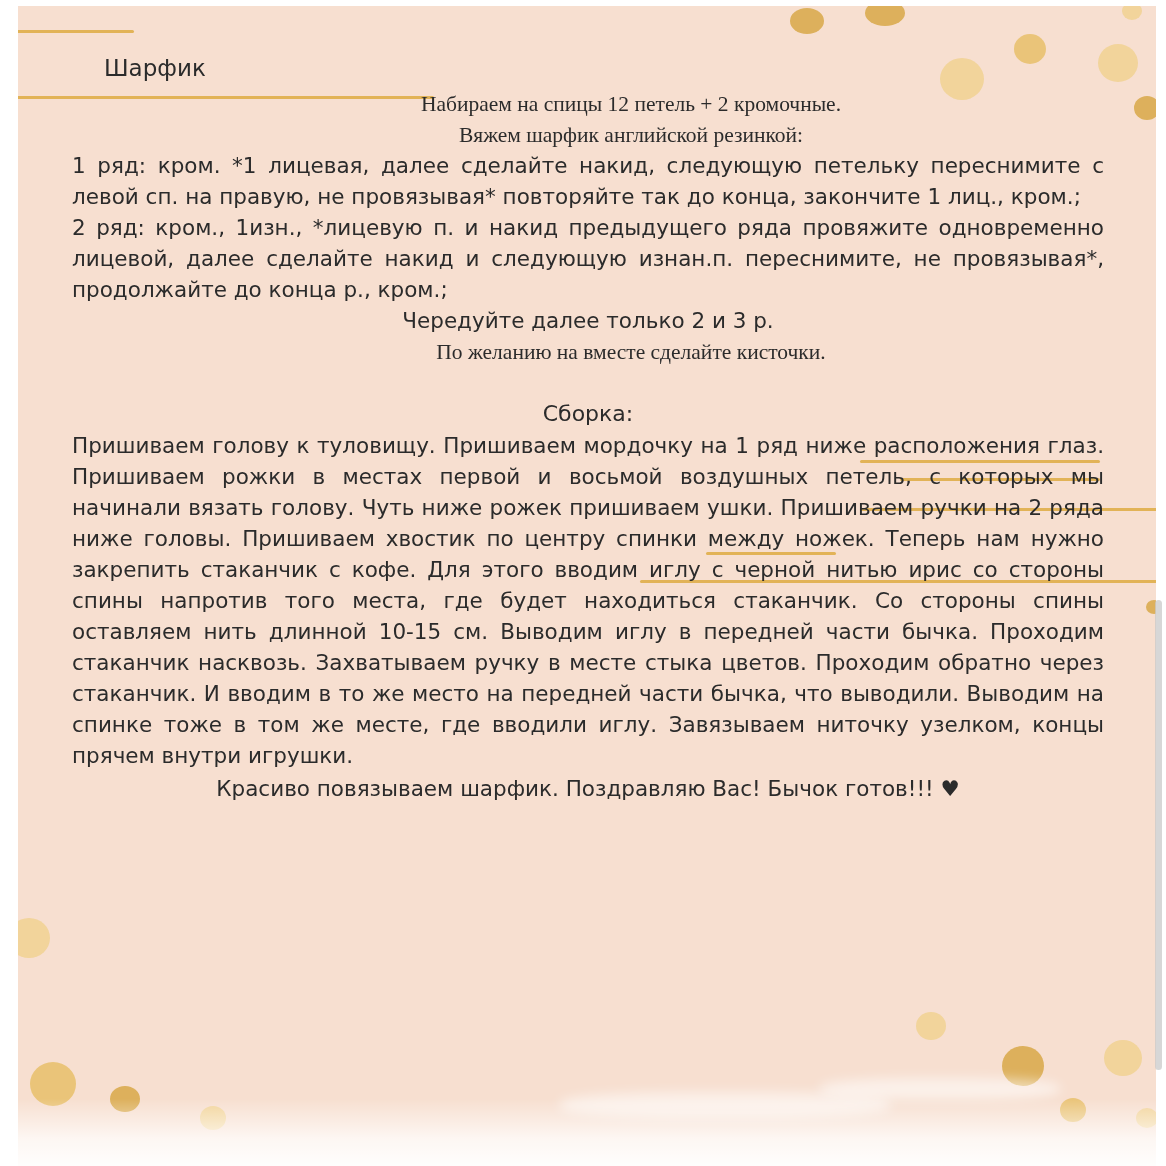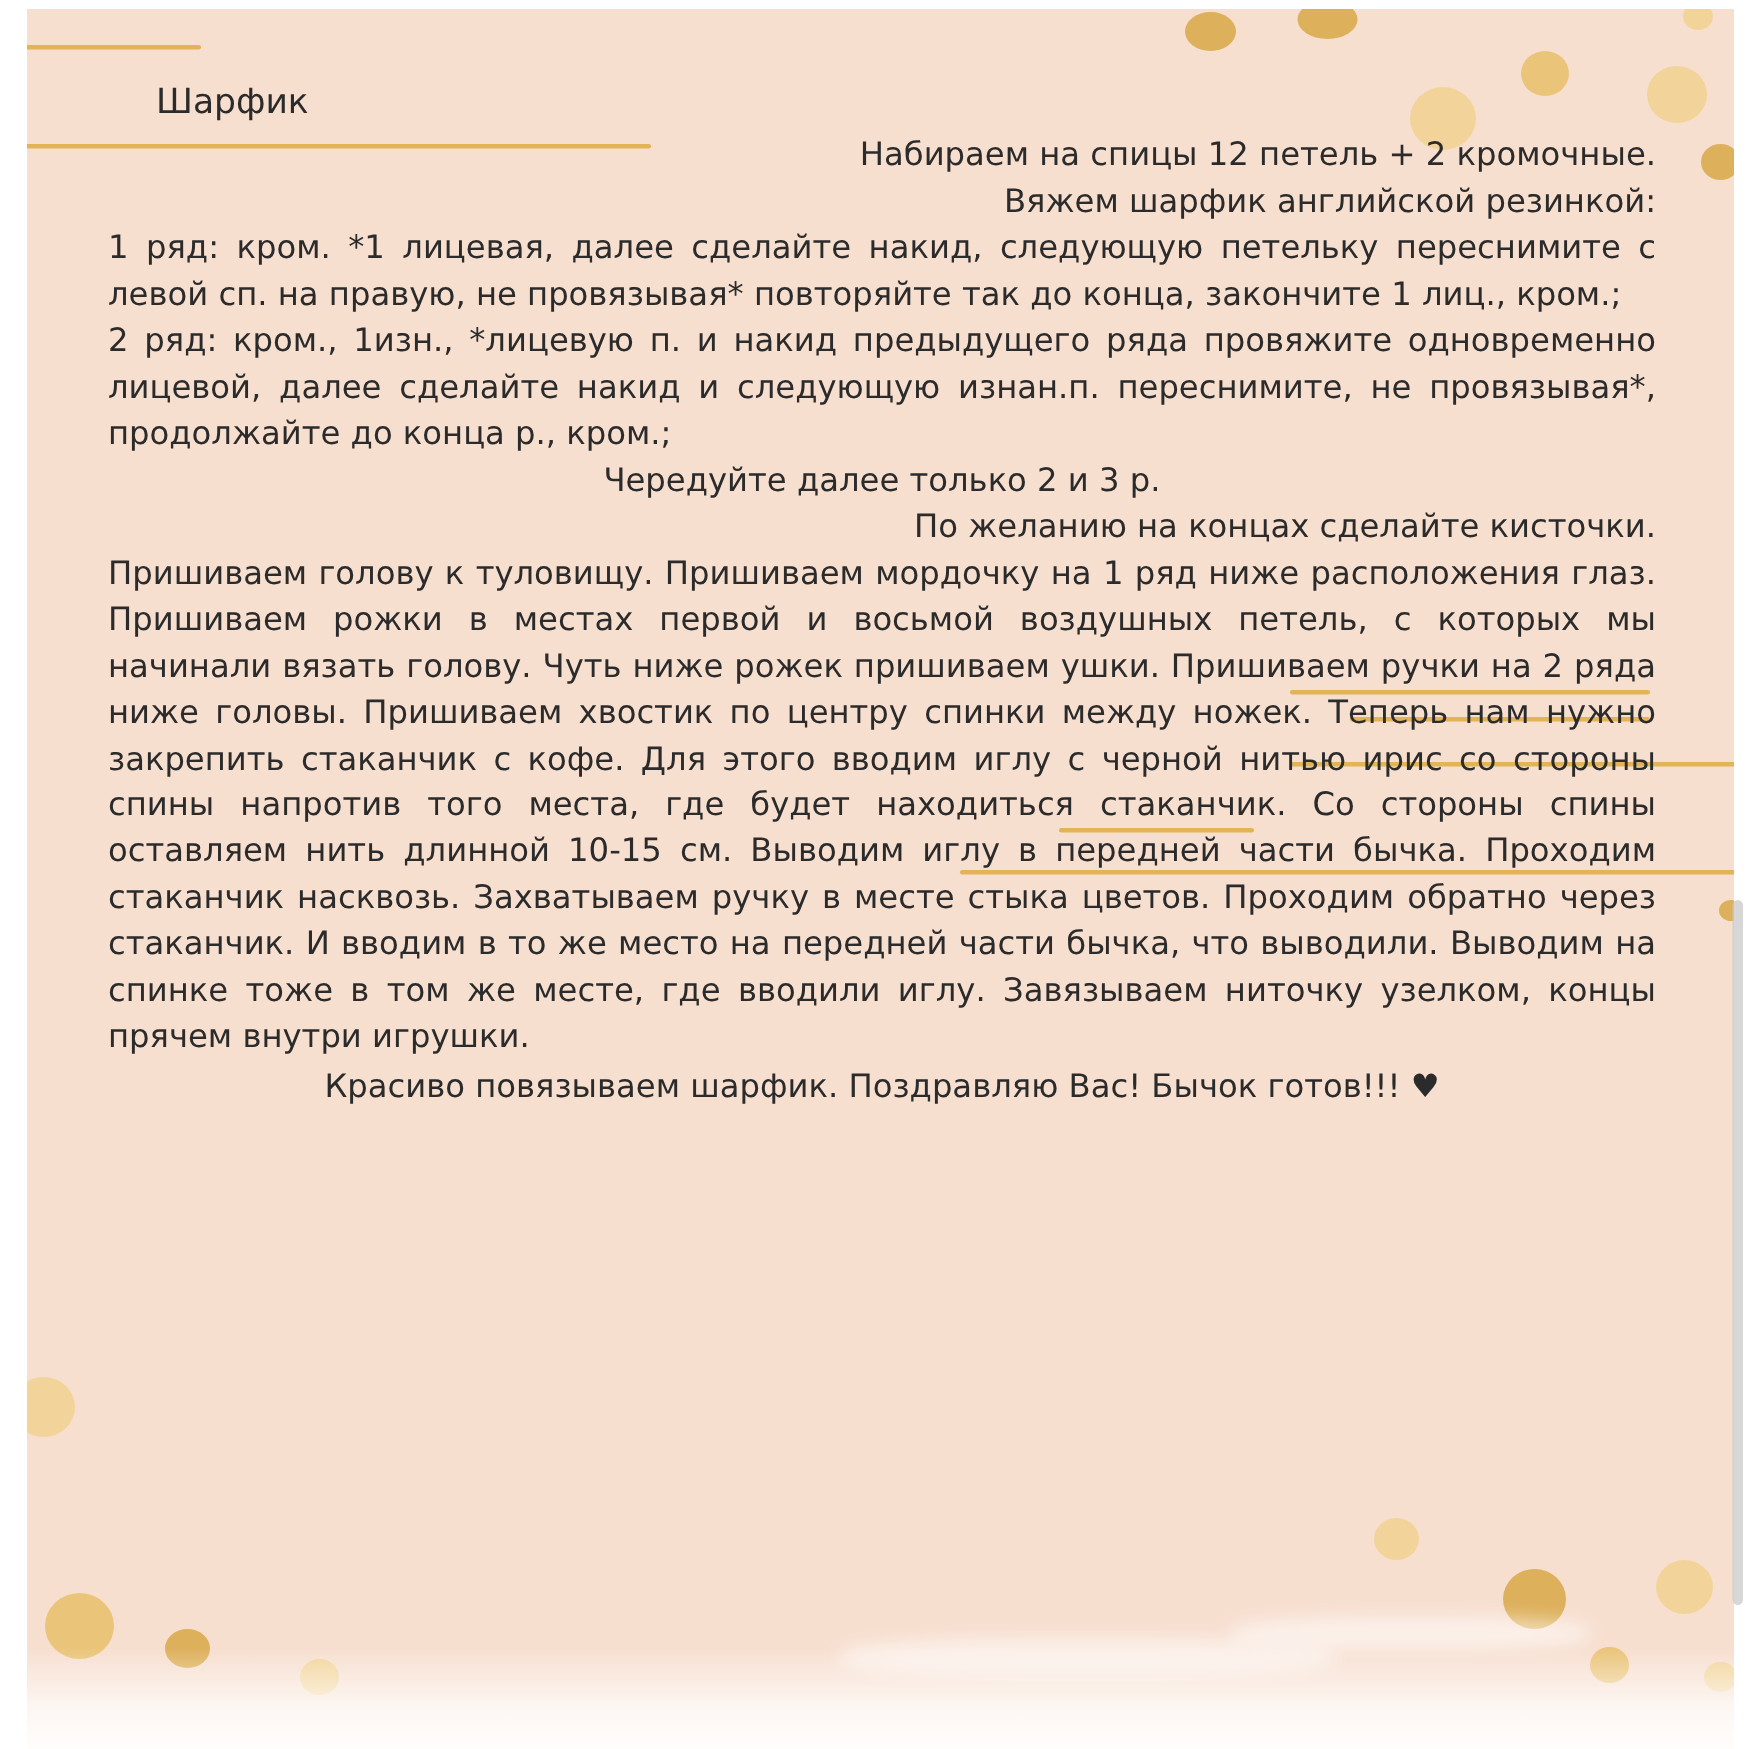--- a/index.html
+++ b/index.html
@@ -65,21 +65,22 @@
     color: #2b2b2b;
   }
   p.para {
     margin: 0;
     text-align: justify;
     text-justify: inter-word;
   }
   p.center-ind {
     margin: 0;
     padding-left: 86px;
-    text-align: right;
+    text-align: center;
+    font-family: Liberation Serif, serif;
   }
   p.nojust {
     margin: 0;
     text-align: center;
   }
   .section-title {
     margin: 30px 0 2px 0;
     text-align: center;
     font-size: 22px;
   }
@@ -157,22 +158,23 @@
     <div class="heading">Шарфик</div>
 
     <p class="center-ind">Набираем на спицы 12 петель + 2 кромочные.</p>
     <p class="center-ind">Вяжем шарфик английской резинкой:</p>
 
     <p class="para">1 ряд: кром. *1 лицевая, далее сделайте накид, следующую петельку переснимите с левой сп. на правую, не провязывая* повторяйте так до конца, закончите 1 лиц., кром.;</p>
     <p class="para">2 ряд: кром., 1изн., *лицевую п. и накид предыдущего ряда провяжите одновременно лицевой, далее сделайте накид и следующую изнан.п. переснимите, не провязывая*, продолжайте до конца р., кром.;</p>
 
     <p class="nojust">Чередуйте далее только 2 и 3 р.</p>
 
-    <p class="center-ind">По желанию на концах сделайте кисточки.</p>
+    <p class="center-ind">По желанию на вместе сделайте кисточки.</p>
 
+    <p class="section-title">Сборка:</p>
 
     <p class="para block-assembly">Пришиваем голову к туловищу. Пришиваем мордочку на 1 ряд ниже расположения глаз. Пришиваем рожки в местах первой и восьмой воздушных петель, с которых мы начинали вязать голову. Чуть ниже рожек пришиваем ушки. Пришиваем ручки на 2 ряда ниже головы. Пришиваем хвостик по центру спинки между ножек. Теперь нам нужно закрепить стаканчик с кофе. Для этого вводим иглу с черной нитью ирис со стороны спины напротив того места, где будет находиться стаканчик. Со стороны спины оставляем нить длинной 10-15 см. Выводим иглу в передней части бычка. Проходим стаканчик насквозь. Захватываем ручку в месте стыка цветов. Проходим обратно через стаканчик. И вводим в то же место на передней части бычка, что выводили. Выводим на спинке тоже в том же месте, где вводили иглу. Завязываем ниточку узелком, концы прячем внутри игрушки.</p>
 
     <p class="last-line">Красиво повязываем шарфик. Поздравляю Вас! Бычок готов!!! ♥</p>
   </div>
 
   <div class="edge-left"></div>
   <div class="edge-right"></div>
   <div class="edge-top"></div>
   <div class="bottom-fade"></div>

